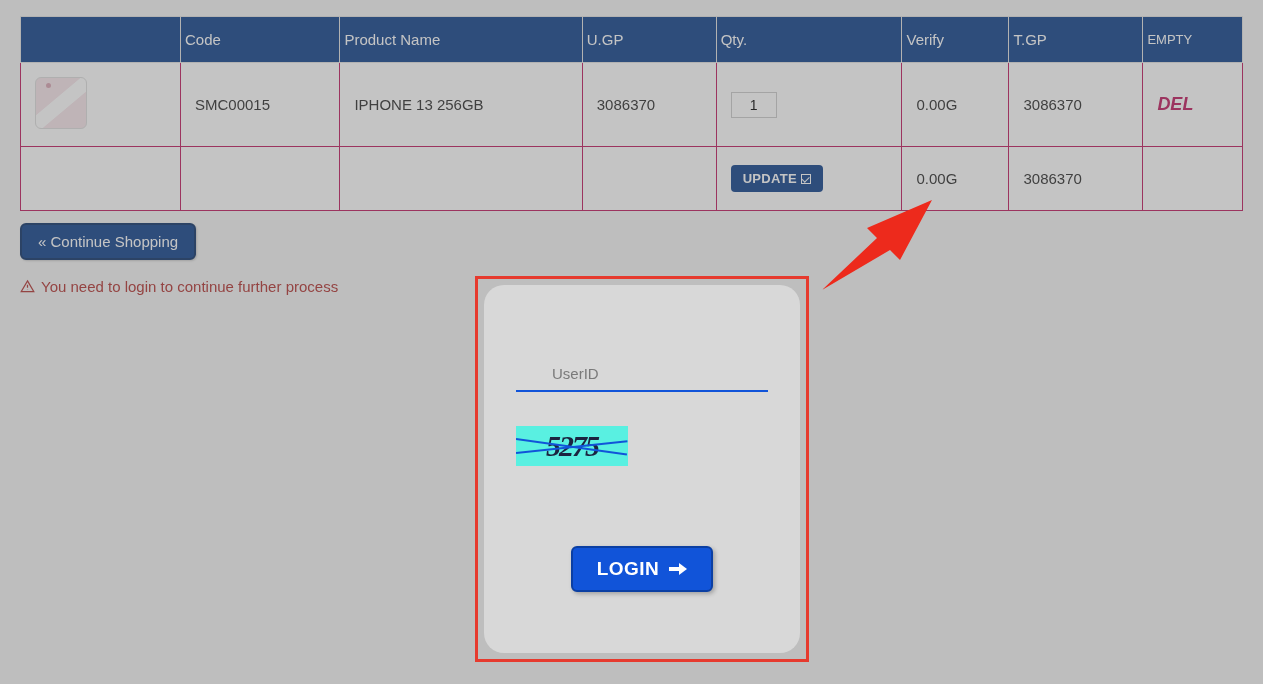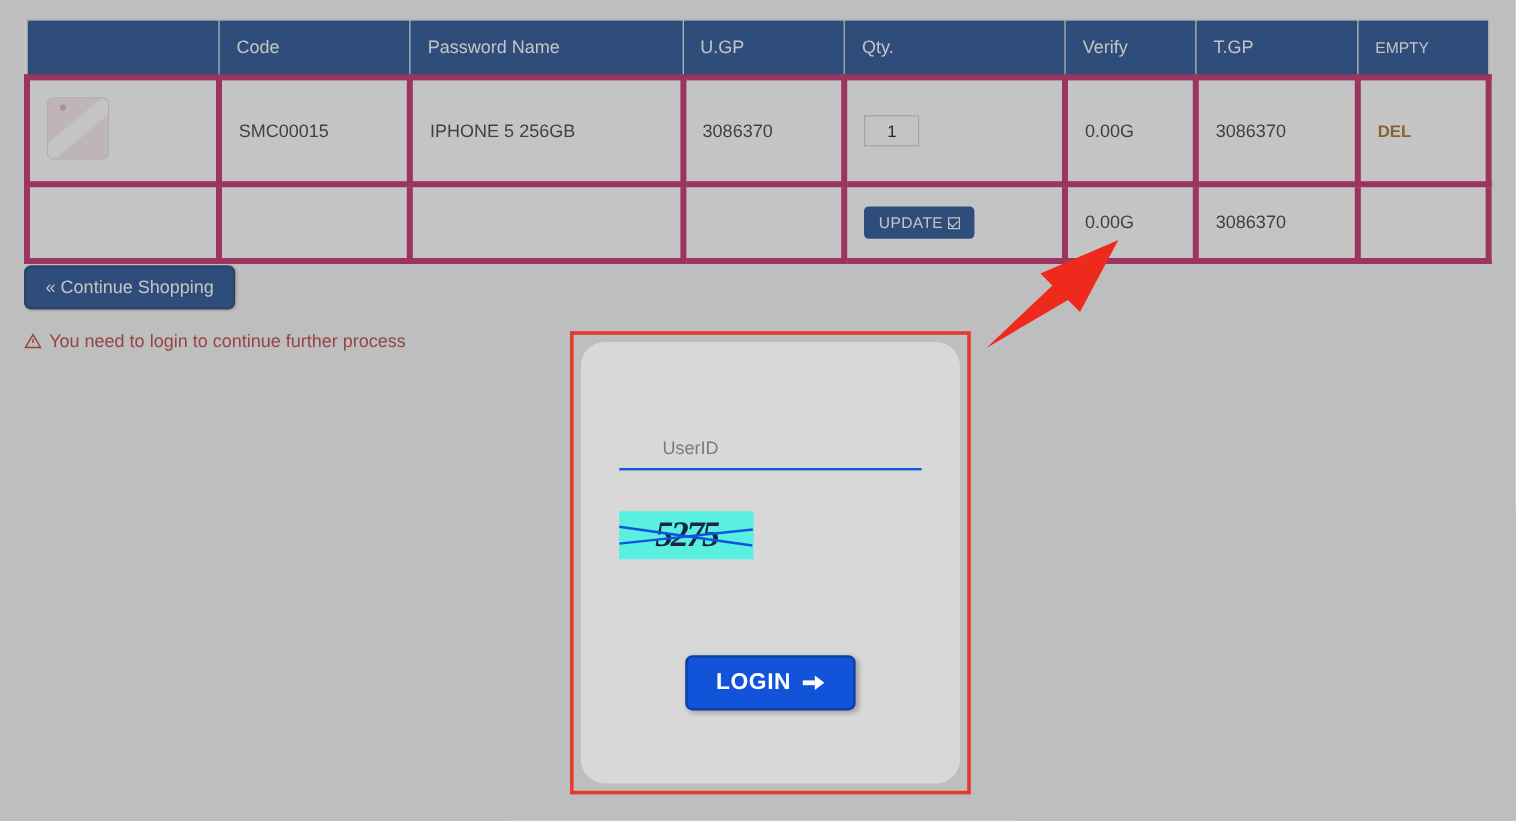--- a/index.html
+++ b/index.html
@@ -19,30 +19,30 @@
     table.cart {
       width: 100%;
       border-collapse: collapse;
       background: #fff;
     }
     table.cart th {
       background: #0d3f8a;
       color: #fff;
       font-weight: 500;
       text-align: left;
-      padding: 14px 14px;
+      padding: 14px 4px;
       font-size: 15px;
       border: 1px solid #e2e2e2;
     }
     table.cart th.empty-head {
       color: #fff;
       font-size: 13px;
     }
     table.cart td {
-      border: 5px solid #be185d;
+      border: 1px solid #be185d;
       padding: 14px 14px;
       vertical-align: middle;
       font-size: 15px;
       color: #2b2b2b;
       height: 64px;
     }
     .img-cell {
       width: 160px;
     }
     .prod-thumb {
@@ -69,21 +69,21 @@
       text-align: center;
       font-size: 14px;
     }
     .update-btn {
       background: #0d3f8a;
       color: #fff;
       border: none;
       border-radius: 4px;
       padding: 6px 12px;
       font-size: 13px;
-      font-weight: 400;
+      font-weight: 700;
       letter-spacing: .3px;
       cursor: pointer;
       display: inline-flex;
       align-items: center;
       gap: 4px;
     }
     .check-icon {
       width: 10px; height: 10px;
       border: 1.5px solid #fff;
       position: relative;
@@ -91,27 +91,28 @@
     .check-icon::after{
       content:"";
       position:absolute;
       left:1px; top:0px;
       width:4px; height:6px;
       border-right:1.5px solid #fff;
       border-bottom:1.5px solid #fff;
       transform: rotate(45deg);
     }
     .del-link {
-      color: #a16207;
+      color: #be185d;
       font-weight: 600;
       cursor: pointer;
-      font-size: 14px;
+      font-size: 18px;
+      font-style: italic;
     }
     .continue-shopping {
-      margin-top: 1px;
+      margin-top: 12px;
       display: inline-block;
       background: #0d3f8a;
       color: #fff;
       border: 2px solid #0a2f67;
       border-radius: 6px;
       padding: 8px 16px;
       font-size: 15px;
       cursor: pointer;
       box-shadow: 1px 1px 2px rgba(0,0,0,.18);
     }
@@ -258,33 +259,33 @@
   </style>
 </head>
 <body>
 
 <div class="page-wrap">
   <table class="cart">
     <thead>
       <tr>
         <th></th>
         <th>Code</th>
-        <th>Password Name</th>
+        <th>Product Name</th>
         <th>U.GP</th>
         <th>Qty.</th>
         <th>Verify</th>
         <th>T.GP</th>
         <th class="empty-head">EMPTY</th>
       </tr>
     </thead>
     <tbody>
       <tr>
         <td class="img-cell"><span class="prod-thumb"></span></td>
         <td>SMC00015</td>
-        <td>IPHONE 5 256GB</td>
+        <td>IPHONE 13 256GB</td>
         <td>3086370</td>
         <td><input class="qty-input" value="1" style=""></td>
         <td>0.00G</td>
         <td>3086370</td>
         <td><span class="del-link">DEL</span></td>
       </tr>
       <tr>
         <td></td>
         <td></td>
         <td></td>

